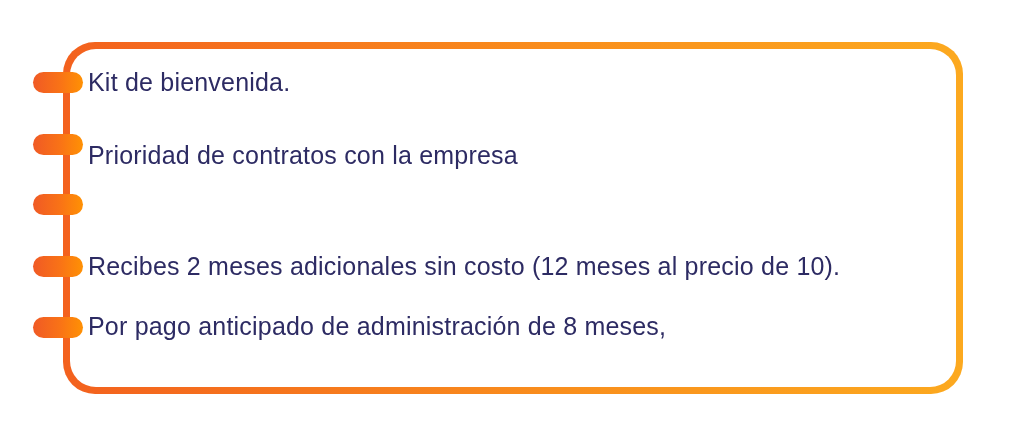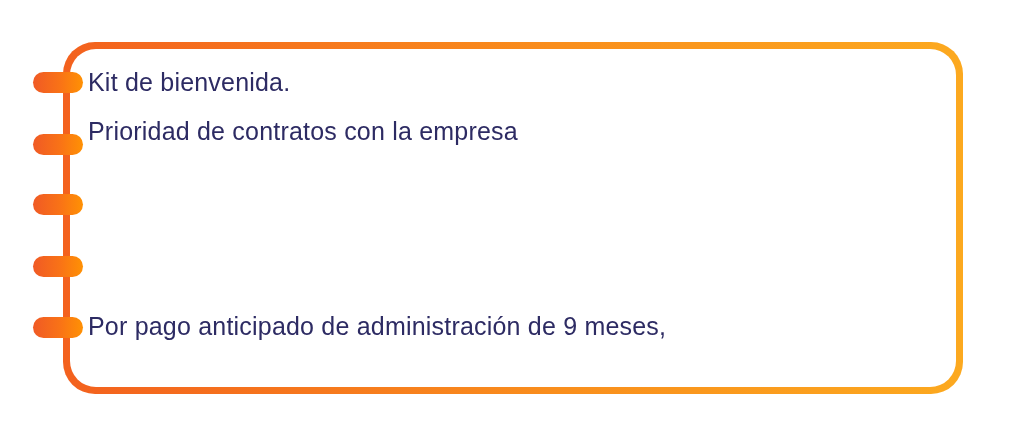--- a/index.html
+++ b/index.html
@@ -58,21 +58,21 @@
     z-index: 2;
     color: #2D2B63;
     font-size: 25px;
     line-height: 31px;
     font-weight: 500;
     letter-spacing: 0.2px;
     white-space: nowrap;
   }
   .benefit .line { display: block; }
   .benefit.r1 { top: 67px; }
-  .benefit.r2 { top: 116px; }
+  .benefit.r2 { top: 140px; }
   .benefit.r3 { top: 189px; }
   .benefit.r4 { top: 251px; }
   .benefit.r5 { top: 311px; }
 </style>
 </head>
 <body>
 
 <div class="stage">
 
   <div class="card-border">
@@ -87,18 +87,21 @@
 
   <div class="benefit r1">
     <span class="line">Kit de bienvenida.</span>
   </div>
 
   <div class="benefit r2">
     <span class="line">Prioridad de contratos con la empresa</span>
   </div>
 
 
+  <div class="benefit r4">
+    <span class="line">Recibes 2 meses adicionales sin costo (12 meses al precio de 10).</span>
+  </div>
 
   <div class="benefit r5">
-    <span class="line">Por pago anticipado de administración de 9 meses,</span>
+    <span class="line">Por pago anticipado de administración de 8 meses,</span>
   </div>
 
 </div>
 
 </body></html>

